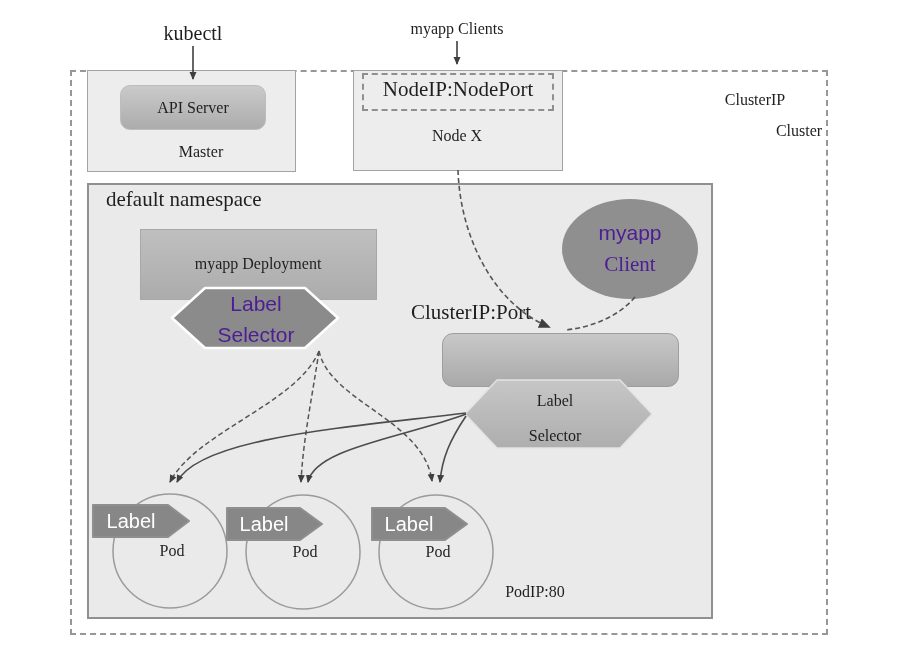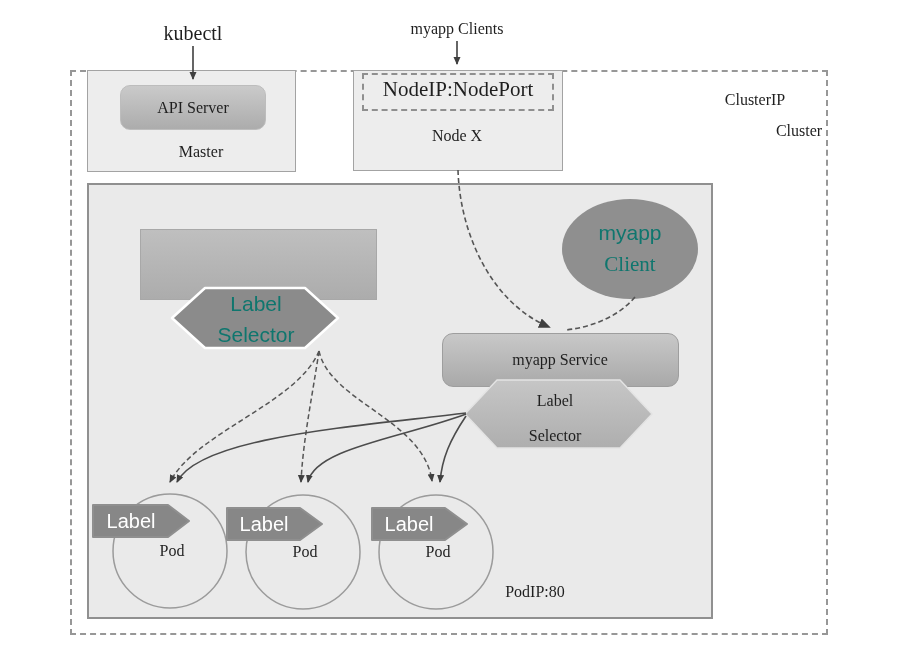--- a/index.html
+++ b/index.html
@@ -16,21 +16,21 @@
   .ns-box{left:87px;top:183px;width:626px;height:436px;background:#eaeaea;border:2px solid #909090;}
   .dep-box{left:140px;top:229px;width:237px;height:71px;background:linear-gradient(#bfbfbf,#acacac);
            border:1px solid #a8a8a8;}
   .svc-box{left:442px;top:333px;width:237px;height:54px;border-radius:11px;
            background:linear-gradient(#c8c8c8,#a9a9a9);border:1px solid #9e9e9e;}
   svg.overlay{position:absolute;left:0;top:0;width:909px;height:658px;pointer-events:none;}
   .lbl{position:absolute;transform:translate(-50%,-50%);white-space:nowrap;
        color:#1f1f1f;font-size:21px;line-height:1;text-align:center;}
   .lbl.big{font-size:16px;}
   .lbl.left{transform:translate(0,-50%);text-align:left;}
-  .lbl.sans-white{font-family:"Liberation Sans", sans-serif;color:#0f766e;font-size:21px;}
+  .lbl.sans-white{font-family:"Liberation Sans", sans-serif;color:#4c1d95;font-size:21px;}
   .lbl.tag-text{font-family:"Liberation Sans", sans-serif;color:#ffffff;font-size:20px;}
 </style>
 </head>
 <body>
 
 <div class="stage">
 
   <div class="box cluster-border"></div>
   <div class="box master-box"></div>
   <div class="box node-box"></div>
@@ -89,29 +89,31 @@
 
   <div class="lbl big" style="left:755px;top:100px;">ClusterIP</div>
   <div class="lbl big" style="left:755px;top:131px;margin-left:44px;">Cluster</div>
 
   <div class="lbl big" style="left:193px;top:108px;">API Server</div>
   <div class="lbl big" style="left:190px;top:152px;margin-left:11px;">Master</div>
 
   <div class="lbl" style="left:458px;top:89px;text-align:right;">NodeIP:NodePort</div>
   <div class="lbl big" style="left:457px;top:136px;">Node X</div>
 
+  <div class="lbl left" style="left:106px;top:199px;">default namespace</div>
 
+  <div class="lbl big" style="left:258px;top:264px;">myapp Deployment</div>
   <div class="lbl sans-white" style="left:256px;top:303px;">Label</div>
   <div class="lbl sans-white" style="left:256px;top:334px;">Selector</div>
 
   <div class="lbl sans-white" style="left:630px;top:232px;">myapp</div>
   <div class="lbl sans-white" style="left:630px;top:264px;font-family:Liberation Serif, serif;">Client</div>
 
+  <div class="lbl" style="left:471px;top:312px;">ClusterIP:Port</div>
 
-  <div class="lbl big" style="left:560px;top:360px;">myapp Service</div>
   <div class="lbl big" style="left:555px;top:401px;">Label</div>
   <div class="lbl big" style="left:555px;top:436px;">Selector</div>
 
   <div class="lbl tag-text" style="left:131px;top:521px;">Label</div>
   <div class="lbl tag-text" style="left:264px;top:524px;">Label</div>
   <div class="lbl tag-text" style="left:409px;top:524px;">Label</div>
 
   <div class="lbl big" style="left:172px;top:551px;">Pod</div>
   <div class="lbl big" style="left:305px;top:552px;">Pod</div>
   <div class="lbl big" style="left:438px;top:552px;">Pod</div>

